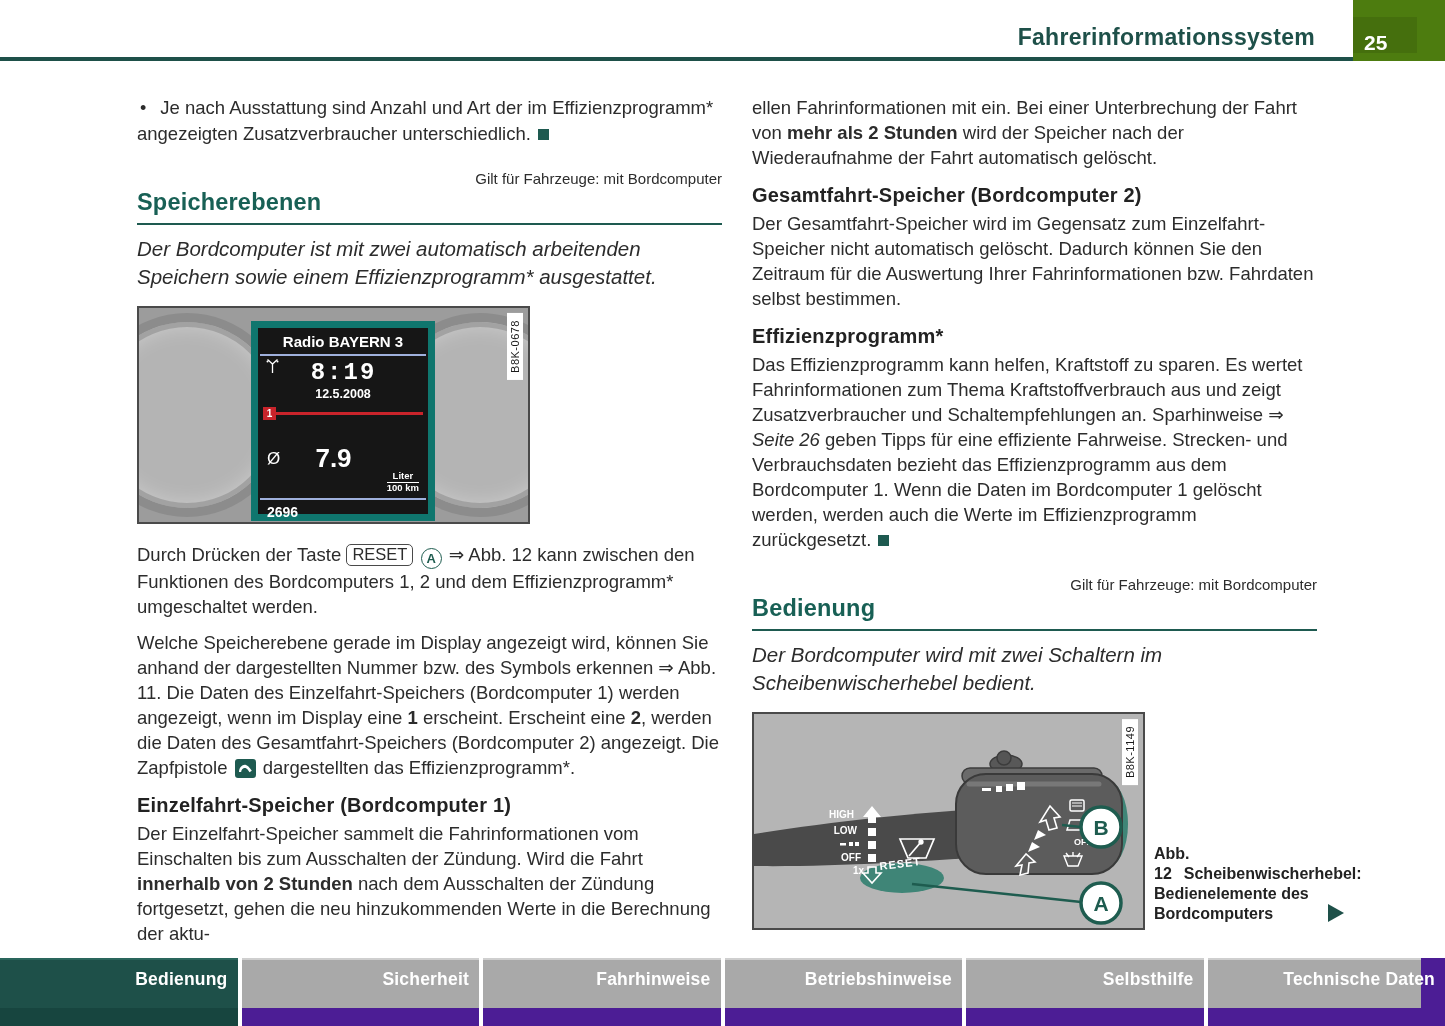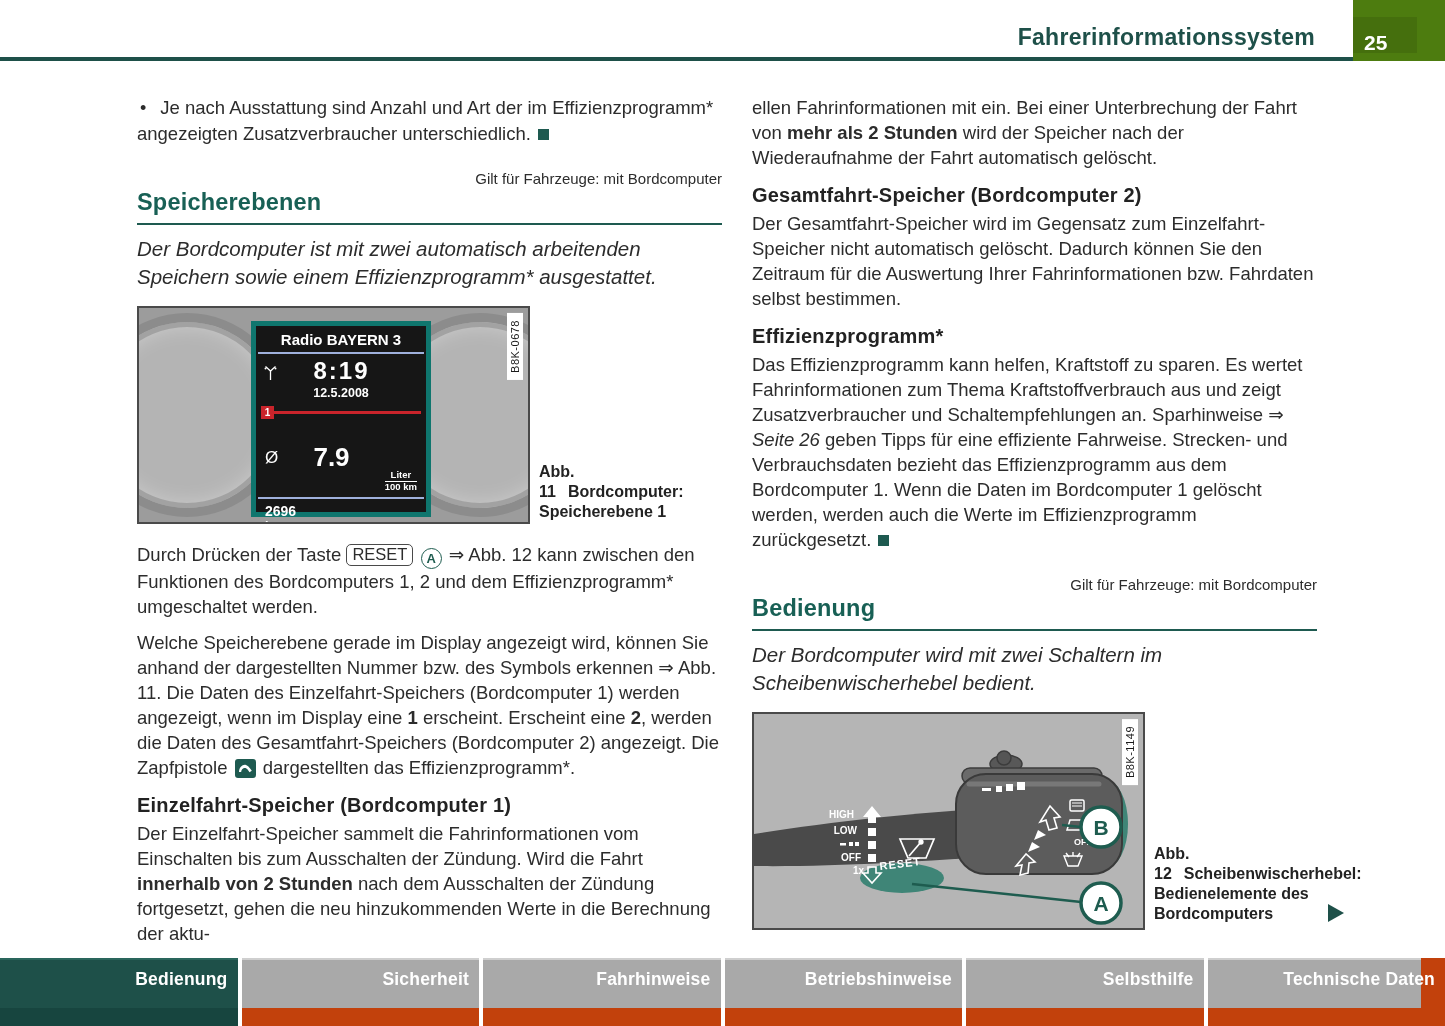--- a/index.html
+++ b/index.html
@@ -69,25 +69,25 @@
     position:absolute;top:50%;transform:translateY(-50%);
     width:186px;height:186px;border-radius:50%;
     background:#b4b4b4;border:9px solid #8c8c8c;
     box-shadow:inset 0 0 0 5px #a2a2a2, inset 0 0 24px rgba(255,255,255,.45);
   }
   .gauge.left{left:-54px;}
   .gauge.right{right:-54px;}
   
   .display{
     position:absolute;left:112px;top:13px;width:170px;height:186px;
-    background:#161616;border:5px solid #0f766e;color:#fff;z-index:3;
+    background:#161616;border:7px solid #0f766e;color:#fff;z-index:3;
   }
   .d-radio{text-align:center;font-size:15px;font-weight:bold;padding:5px 0 4px 0;}
   .d-line{height:2px;background:#9fb0dc;margin:0 2px;}
-  .d-time-row{display:flex;align-items:flex-end;padding:3px 8px 0 8px;}
+  .d-time-row{display:flex;align-items:flex-start;padding:3px 8px 0 8px;font-family:Liberation Mono, monospace;}
   .d-time{flex:1;text-align:center;font-size:24px;font-weight:bold;letter-spacing:2px;margin-right:12px;}
   .d-date{text-align:center;font-size:12.5px;font-weight:bold;padding:1px 0 4px 0;}
   .d-red-row{position:relative;height:14px;margin:1px 0 2px 0;}
   .red-line{position:absolute;left:5px;right:5px;top:6px;height:3px;background:#c9242b;}
   .red-badge{
     position:absolute;left:5px;top:1px;width:13px;height:13px;background:#c9242b;
     color:#fff;font-size:10px;font-weight:bold;text-align:center;line-height:13px;
   }
   .d-cons-row{display:flex;align-items:center;padding:1px 9px 0 9px;}
   .d-avg{font-size:17px;line-height:17px;}
@@ -109,21 +109,21 @@
   .cap-label{margin-right:12px;}
   .cont-arrow{
     position:absolute;left:576px;bottom:8px;width:0;height:0;
     border-left:16px solid #1e5049;border-top:9px solid transparent;border-bottom:9px solid transparent;
   }
   
   .footer{
     position:absolute;left:0;bottom:0;width:1445px;height:68px;
     display:flex;gap:4px;background:#fff;
   }
-  .tab{flex:1;position:relative;background:#c2410c;}
+  .tab{flex:1;position:relative;background:#4c1d95;}
   .tab-inner{position:absolute;left:0;right:0;top:0;height:48px;background:#a9a9a9;border-top:2px solid #cfcfcf;}
   .tab.last .tab-inner{right:24px;}
   .tab-label{position:absolute;right:10px;top:11px;color:#fff;font-weight:bold;font-size:17.5px;letter-spacing:.2px;}
   .tab.active{background:#17453f;}
   .tab.active .tab-inner{background:#1e5049;border-top-color:#2a665c;}
   svg text{font-family:"Liberation Sans","DejaVu Sans",sans-serif;}
 </style>
 </head>
 <body>
 
@@ -179,23 +179,20 @@
             <span class="d-trip">125.9</span>
           </div>
           <div class="d-bot-row">
             <span class="d-gear">P</span>
             <span class="d-temp">+21.0°c</span>
           </div>
         </div>
       </div>
       <div class="code-strip">B8K-0678</div>
     </div>
-    <div class="fig-cap fig11-cap">
-      <span class="cap-label">Abb. 11</span><span>Bordcomputer: Speicherebene 1</span>
-    </div>
   </div>
 
   <p class="body"><span>Durch Drücken der Taste </span><span class="keycap">RESET</span> <span class="circle-letter">A</span><span> ⇒ Abb. 12 kann zwischen den Funktionen des Bordcomputers 1, 2 und dem Effizienzprogramm* umgeschaltet werden.</span></p>
 
   <p class="body"><span>Welche Speicherebene gerade im Display angezeigt wird, können Sie anhand der dargestellten Nummer bzw. des Symbols erkennen ⇒ Abb. 11. Die Daten des Einzelfahrt-Speichers (Bordcomputer 1) werden angezeigt, wenn im Display eine </span><span class="bold">1</span><span> erscheint. Erscheint eine </span><span class="bold">2</span><span>, werden die Daten des Gesamtfahrt-Speichers (Bordcomputer 2) angezeigt. Die Zapfpistole </span><span class="nozzle-chip"><svg width="15" height="13" viewBox="0 0 15 13">
           <path d="M1,11 C1,6 5,3 8,4 C10,4.7 11,6 12.5,8 L13.8,9.8 L11.5,11.2 L9.8,8.8 C8.5,7 7,6.5 5.5,7.2 C3.8,8 3.2,9.5 3.2,11 Z" fill="#ffffff"></path>
         </svg></span><span> dargestellten das Effizienzprogramm*.</span></p>
 
   <h3 class="subhead">Einzelfahrt-Speicher (Bordcomputer 1)</h3>
   <p class="body"><span>Der Einzelfahrt-Speicher sammelt die Fahrinformationen vom Einschalten bis zum Ausschalten der Zündung. Wird die Fahrt </span><span class="bold">innerhalb von 2 Stunden</span><span> nach dem Ausschalten der Zündung fortgesetzt, gehen die neu hinzukommenden Werte in die Berechnung der aktu-</span></p>

